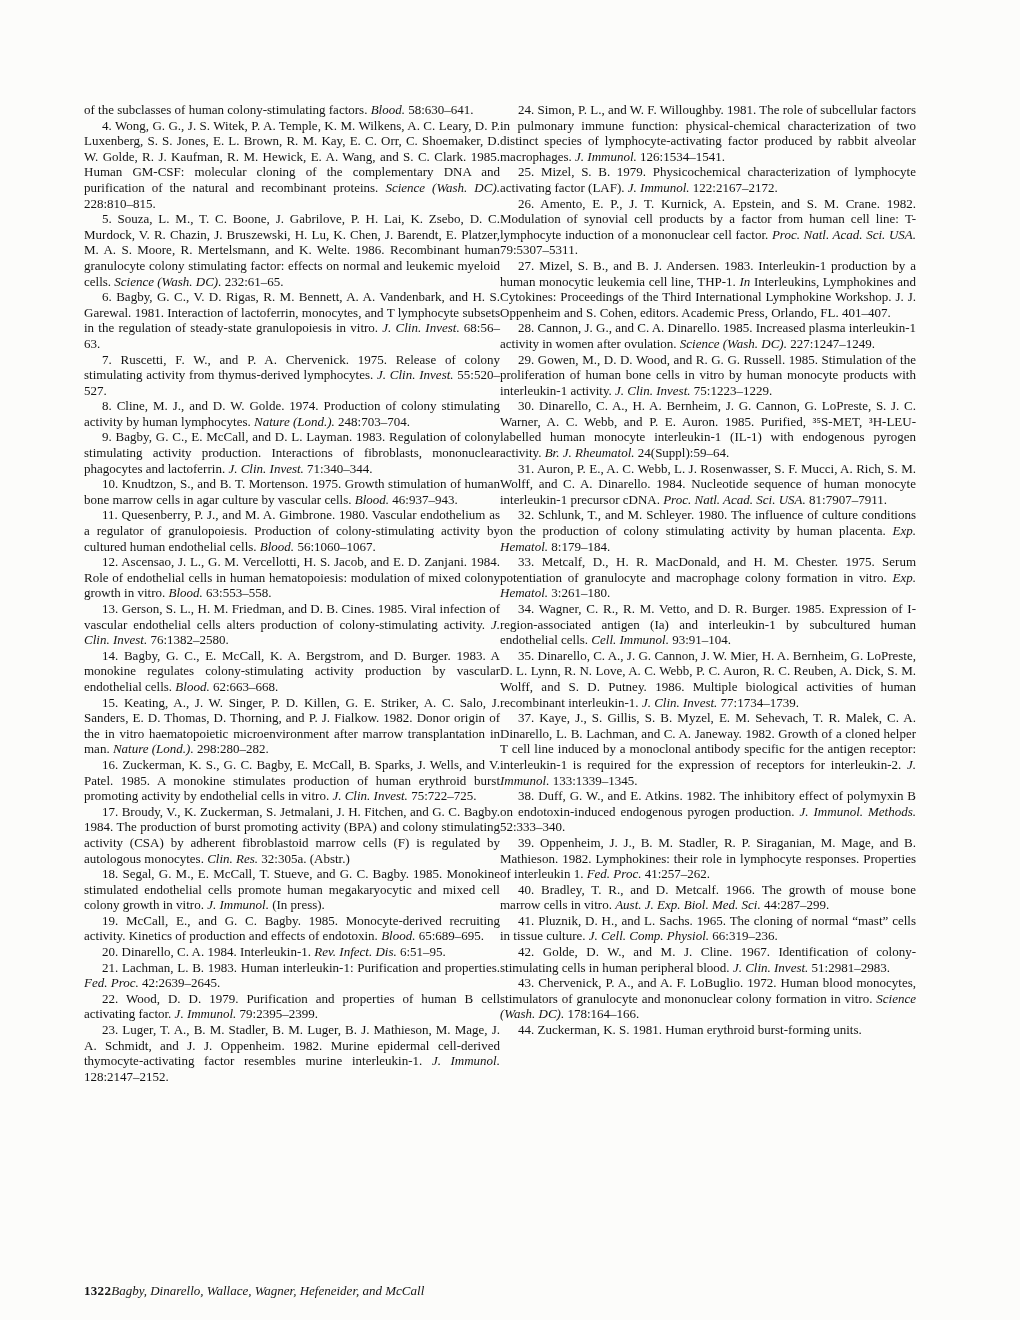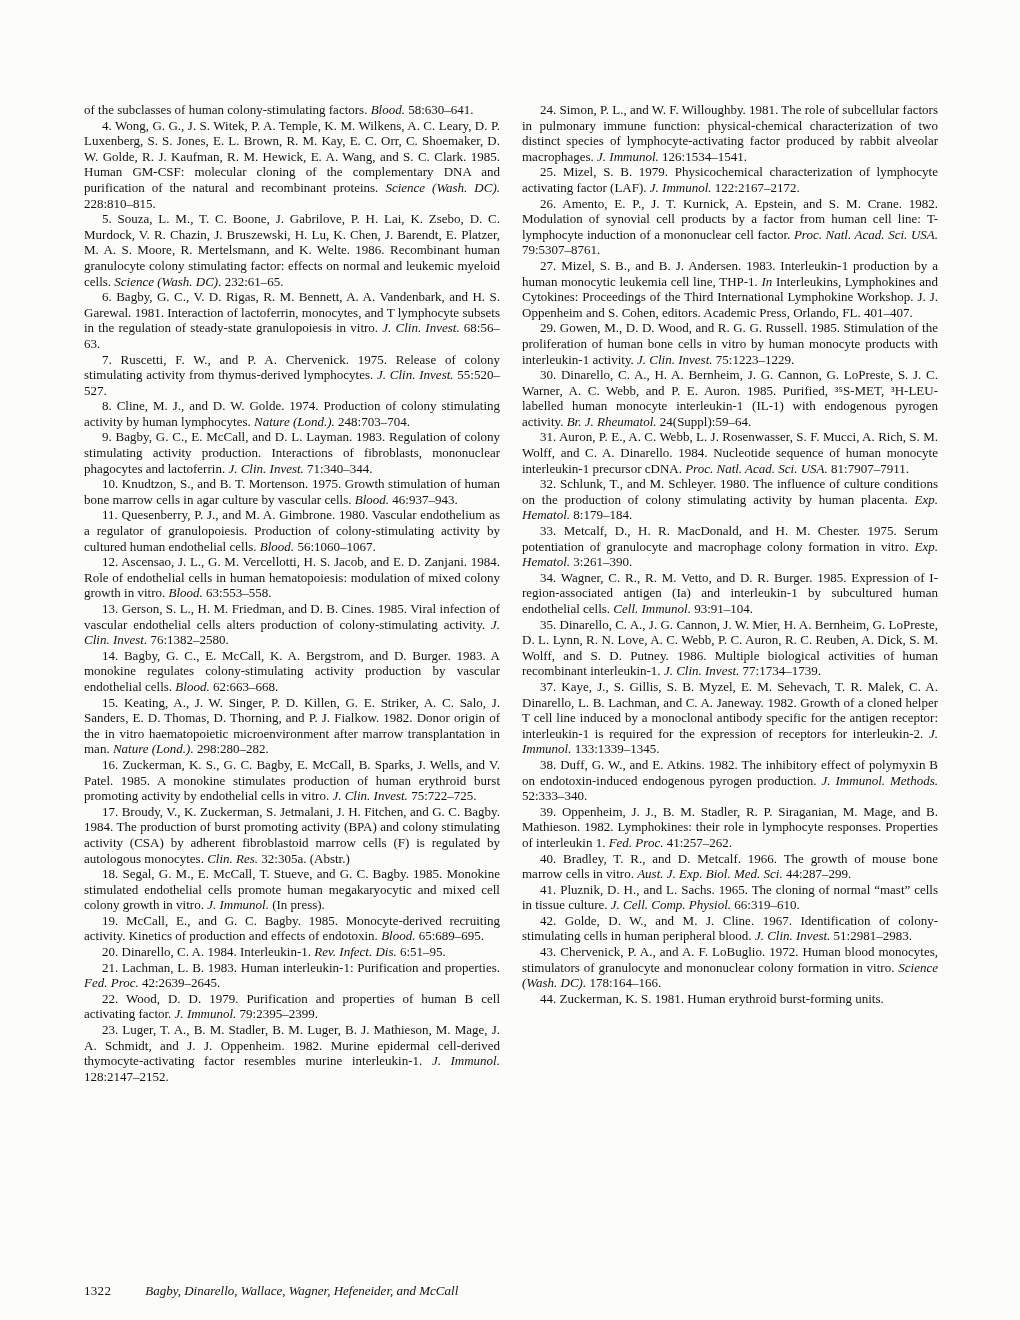--- a/index.html
+++ b/index.html
@@ -15,21 +15,20 @@
     font-family: "Liberation Serif", serif;
     color: #131313;
     overflow: hidden;
   }
   .columns {
     position: absolute;
     top: 102px;
     left: 84px;
     width: 854px;
     display: flex;
-    gap: 22px;
   }
   .column {
     width: 416px;
     font-size: 13px;
     line-height: 15.6px;
     text-align: justify;
   }
   .ref {
     margin: 0;
     padding: 0;
@@ -38,23 +37,22 @@
     text-indent: 18px;
   }
   .footer {
     position: absolute;
     left: 84px;
     top: 1283px;
     font-size: 13px;
     white-space: nowrap;
   }
   .page-number {
-    font-weight: normal;
+    font-weight: bold;
     letter-spacing: 0.3px;
-    margin-right: 34px;
     text-align: right;
   }
   .running-title {
     font-style: italic;
     margin-top: 32px;
   }
 </style>
 </head>
 <body>
 
@@ -80,34 +78,35 @@
         <p class="ref indent"><span>18. Segal, G. M., E. McCall, T. Stueve, and G. C. Bagby. 1985. Monokine stimulated endothelial cells promote human megakaryocytic and mixed cell colony growth in vitro. </span><i>J. Immunol.</i><span> (In press).</span></p>
         <p class="ref indent"><span>19. McCall, E., and G. C. Bagby. 1985. Monocyte-derived recruiting activity. Kinetics of production and effects of endotoxin. </span><i>Blood.</i><span> 65:689–695.</span></p>
         <p class="ref indent"><span>20. Dinarello, C. A. 1984. Interleukin-1. </span><i>Rev. Infect. Dis.</i><span> 6:51–95.</span></p>
         <p class="ref indent"><span>21. Lachman, L. B. 1983. Human interleukin-1: Purification and properties. </span><i>Fed. Proc.</i><span> 42:2639–2645.</span></p>
         <p class="ref indent"><span>22. Wood, D. D. 1979. Purification and properties of human B cell activating factor. </span><i>J. Immunol.</i><span> 79:2395–2399.</span></p>
         <p class="ref indent"><span>23. Luger, T. A., B. M. Stadler, B. M. Luger, B. J. Mathieson, M. Mage, J. A. Schmidt, and J. J. Oppenheim. 1982. Murine epidermal cell-derived thymocyte-activating factor resembles murine interleukin-1. </span><i>J. Immunol.</i><span> 128:2147–2152.</span></p>
       </div>
     <div class="column" id="col-right">
         <p class="ref indent"><span>24. Simon, P. L., and W. F. Willoughby. 1981. The role of subcellular factors in pulmonary immune function: physical-chemical characterization of two distinct species of lymphocyte-activating factor produced by rabbit alveolar macrophages. </span><i>J. Immunol.</i><span> 126:1534–1541.</span></p>
         <p class="ref indent"><span>25. Mizel, S. B. 1979. Physicochemical characterization of lymphocyte activating factor (LAF). </span><i>J. Immunol.</i><span> 122:2167–2172.</span></p>
-        <p class="ref indent"><span>26. Amento, E. P., J. T. Kurnick, A. Epstein, and S. M. Crane. 1982. Modulation of synovial cell products by a factor from human cell line: T-lymphocyte induction of a mononuclear cell factor. </span><i>Proc. Natl. Acad. Sci. USA.</i><span> 79:5307–8761.</span></p>
+        <p class="ref indent"><span>26. Amento, E. P., J. T. Kurnick, A. Epstein, and S. M. Crane. 1982. Modulation of synovial cell products by a factor from human cell line: T-lymphocyte induction of a mononuclear cell factor. </span><i>Proc. Natl. Acad. Sci. USA.</i><span> 79:5307–5311.</span></p>
         <p class="ref indent"><span>27. Mizel, S. B., and B. J. Andersen. 1983. Interleukin-1 production by a human monocytic leukemia cell line, THP-1. </span><i>In</i><span> Interleukins, Lymphokines and Cytokines: Proceedings of the Third International Lymphokine Workshop. J. J. Oppenheim and S. Cohen, editors. Academic Press, Orlando, FL. 401–407.</span></p>
+        <p class="ref indent"><span>28. Cannon, J. G., and C. A. Dinarello. 1985. Increased plasma interleukin-1 activity in women after ovulation. </span><i>Science (Wash. DC).</i><span> 227:1247–1249.</span></p>
         <p class="ref indent"><span>29. Gowen, M., D. D. Wood, and R. G. G. Russell. 1985. Stimulation of the proliferation of human bone cells in vitro by human monocyte products with interleukin-1 activity. </span><i>J. Clin. Invest.</i><span> 75:1223–1229.</span></p>
         <p class="ref indent"><span>30. Dinarello, C. A., H. A. Bernheim, J. G. Cannon, G. LoPreste, S. J. C. Warner, A. C. Webb, and P. E. Auron. 1985. Purified, ³⁵S-MET, ³H-LEU-labelled human monocyte interleukin-1 (IL-1) with endogenous pyrogen activity. </span><i>Br. J. Rheumatol.</i><span> 24(Suppl):59–64.</span></p>
         <p class="ref indent"><span>31. Auron, P. E., A. C. Webb, L. J. Rosenwasser, S. F. Mucci, A. Rich, S. M. Wolff, and C. A. Dinarello. 1984. Nucleotide sequence of human monocyte interleukin-1 precursor cDNA. </span><i>Proc. Natl. Acad. Sci. USA.</i><span> 81:7907–7911.</span></p>
         <p class="ref indent"><span>32. Schlunk, T., and M. Schleyer. 1980. The influence of culture conditions on the production of colony stimulating activity by human placenta. </span><i>Exp. Hematol.</i><span> 8:179–184.</span></p>
-        <p class="ref indent"><span>33. Metcalf, D., H. R. MacDonald, and H. M. Chester. 1975. Serum potentiation of granulocyte and macrophage colony formation in vitro. </span><i>Exp. Hematol.</i><span> 3:261–390.</span></p>
+        <p class="ref indent"><span>33. Metcalf, D., H. R. MacDonald, and H. M. Chester. 1975. Serum potentiation of granulocyte and macrophage colony formation in vitro. </span><i>Exp. Hematol.</i><span> 3:261–180.</span></p>
         <p class="ref indent"><span>34. Wagner, C. R., R. M. Vetto, and D. R. Burger. 1985. Expression of I-region-associated antigen (Ia) and interleukin-1 by subcultured human endothelial cells. </span><i>Cell. Immunol.</i><span> 93:91–104.</span></p>
         <p class="ref indent"><span>35. Dinarello, C. A., J. G. Cannon, J. W. Mier, H. A. Bernheim, G. LoPreste, D. L. Lynn, R. N. Love, A. C. Webb, P. C. Auron, R. C. Reuben, A. Dick, S. M. Wolff, and S. D. Putney. 1986. Multiple biological activities of human recombinant interleukin-1. </span><i>J. Clin. Invest.</i><span> 77:1734–1739.</span></p>
         <p class="ref indent"><span>37. Kaye, J., S. Gillis, S. B. Myzel, E. M. Sehevach, T. R. Malek, C. A. Dinarello, L. B. Lachman, and C. A. Janeway. 1982. Growth of a cloned helper T cell line induced by a monoclonal antibody specific for the antigen receptor: interleukin-1 is required for the expression of receptors for interleukin-2. </span><i>J. Immunol.</i><span> 133:1339–1345.</span></p>
         <p class="ref indent"><span>38. Duff, G. W., and E. Atkins. 1982. The inhibitory effect of polymyxin B on endotoxin-induced endogenous pyrogen production. </span><i>J. Immunol. Methods.</i><span> 52:333–340.</span></p>
         <p class="ref indent"><span>39. Oppenheim, J. J., B. M. Stadler, R. P. Siraganian, M. Mage, and B. Mathieson. 1982. Lymphokines: their role in lymphocyte responses. Properties of interleukin 1. </span><i>Fed. Proc.</i><span> 41:257–262.</span></p>
         <p class="ref indent"><span>40. Bradley, T. R., and D. Metcalf. 1966. The growth of mouse bone marrow cells in vitro. </span><i>Aust. J. Exp. Biol. Med. Sci.</i><span> 44:287–299.</span></p>
-        <p class="ref indent"><span>41. Pluznik, D. H., and L. Sachs. 1965. The cloning of normal “mast” cells in tissue culture. </span><i>J. Cell. Comp. Physiol.</i><span> 66:319–610.</span></p>
+        <p class="ref indent"><span>41. Pluznik, D. H., and L. Sachs. 1965. The cloning of normal “mast” cells in tissue culture. </span><i>J. Cell. Comp. Physiol.</i><span> 66:319–236.</span></p>
         <p class="ref indent"><span>42. Golde, D. W., and M. J. Cline. 1967. Identification of colony-stimulating cells in human peripheral blood. </span><i>J. Clin. Invest.</i><span> 51:2981–2983.</span></p>
         <p class="ref indent"><span>43. Chervenick, P. A., and A. F. LoBuglio. 1972. Human blood monocytes, stimulators of granulocyte and mononuclear colony formation in vitro. </span><i>Science (Wash. DC).</i><span> 178:164–166.</span></p>
         <p class="ref indent"><span>44. Zuckerman, K. S. 1981. Human erythroid burst-forming units.</span></p>
       </div>
   </div>
 
   <div class="footer">
     <span class="page-number">1322</span><span class="running-title">Bagby, Dinarello, Wallace, Wagner, Hefeneider, and McCall</span>
   </div>
 

